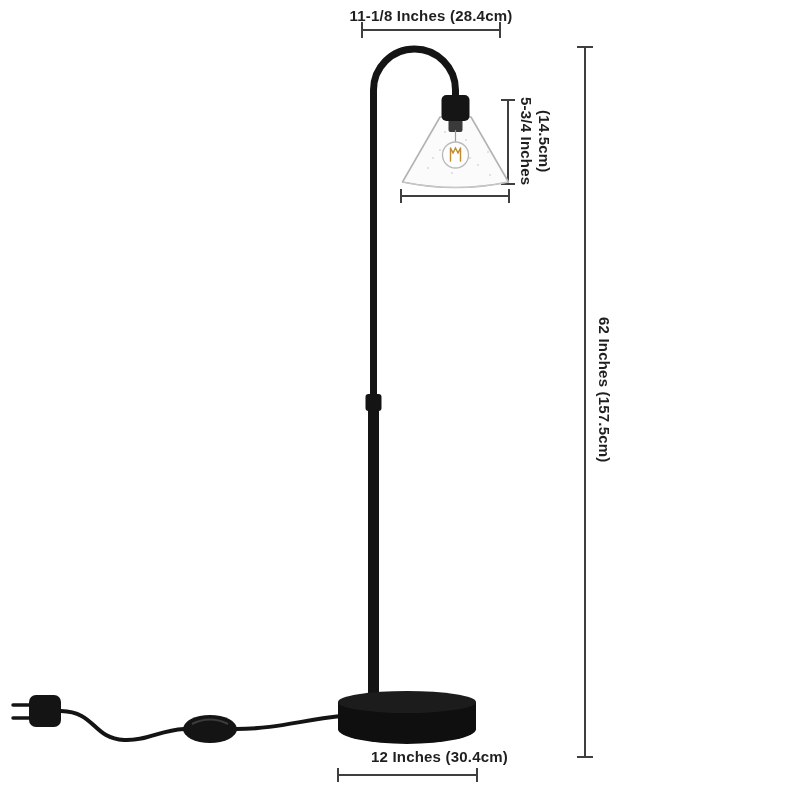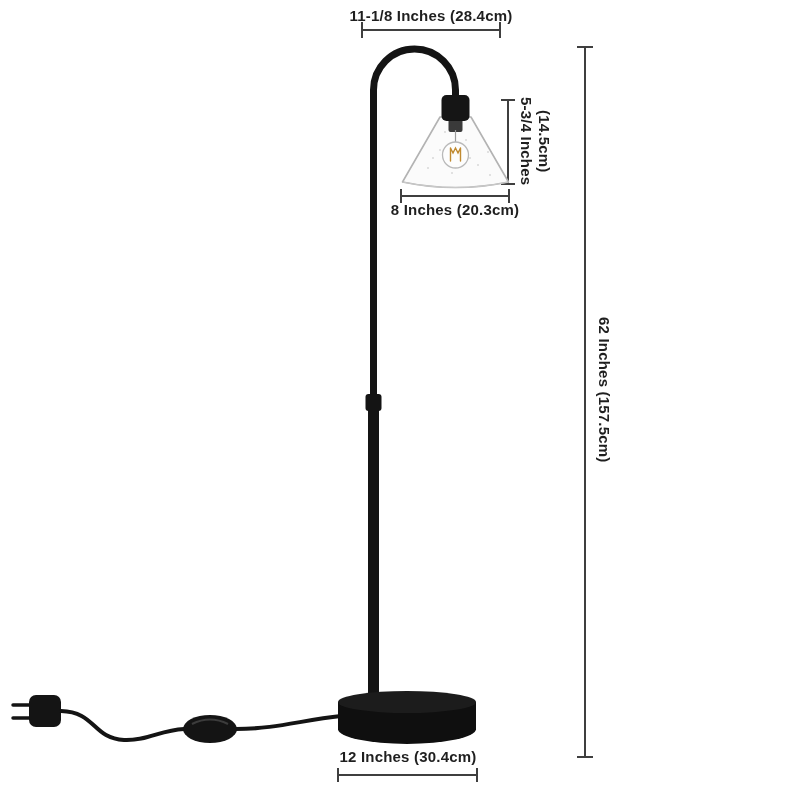--- a/index.html
+++ b/index.html
@@ -109,20 +109,19 @@
         <ellipse cx="407" cy="702" rx="69" ry="11" fill="#1c1c1c"></ellipse>
       </g>
     </g>
   </svg>
 
   <div class="dim-label h-center" style="left:331px; top:7px; width:200px;text-align:center;">11-1/8 Inches (28.4cm)</div>
 
   <div class="dim-label v-label" style="left:517px; top:90px; height:102px;">5-3/4 Inches
 (14.5cm)</div>
 
-  <div class="dim-label h-center" style="left:355px; top:201px; width:200px;">8 Inches (20.3cm)</div>
 
   <div class="dim-label v-label" style="left:595px; top:305px; height:170px;">62 Inches (157.5cm)</div>
 
 
-  <div class="dim-label h-center" style="left:308px; top:748px; width:200px;">12 Inches (30.4cm)</div>
+  <div class="dim-label h-center" style="left:308px; top:748px; width:200px;text-align:right;">12 Inches (30.4cm)</div>
 
 </div>
 
 </body></html>

